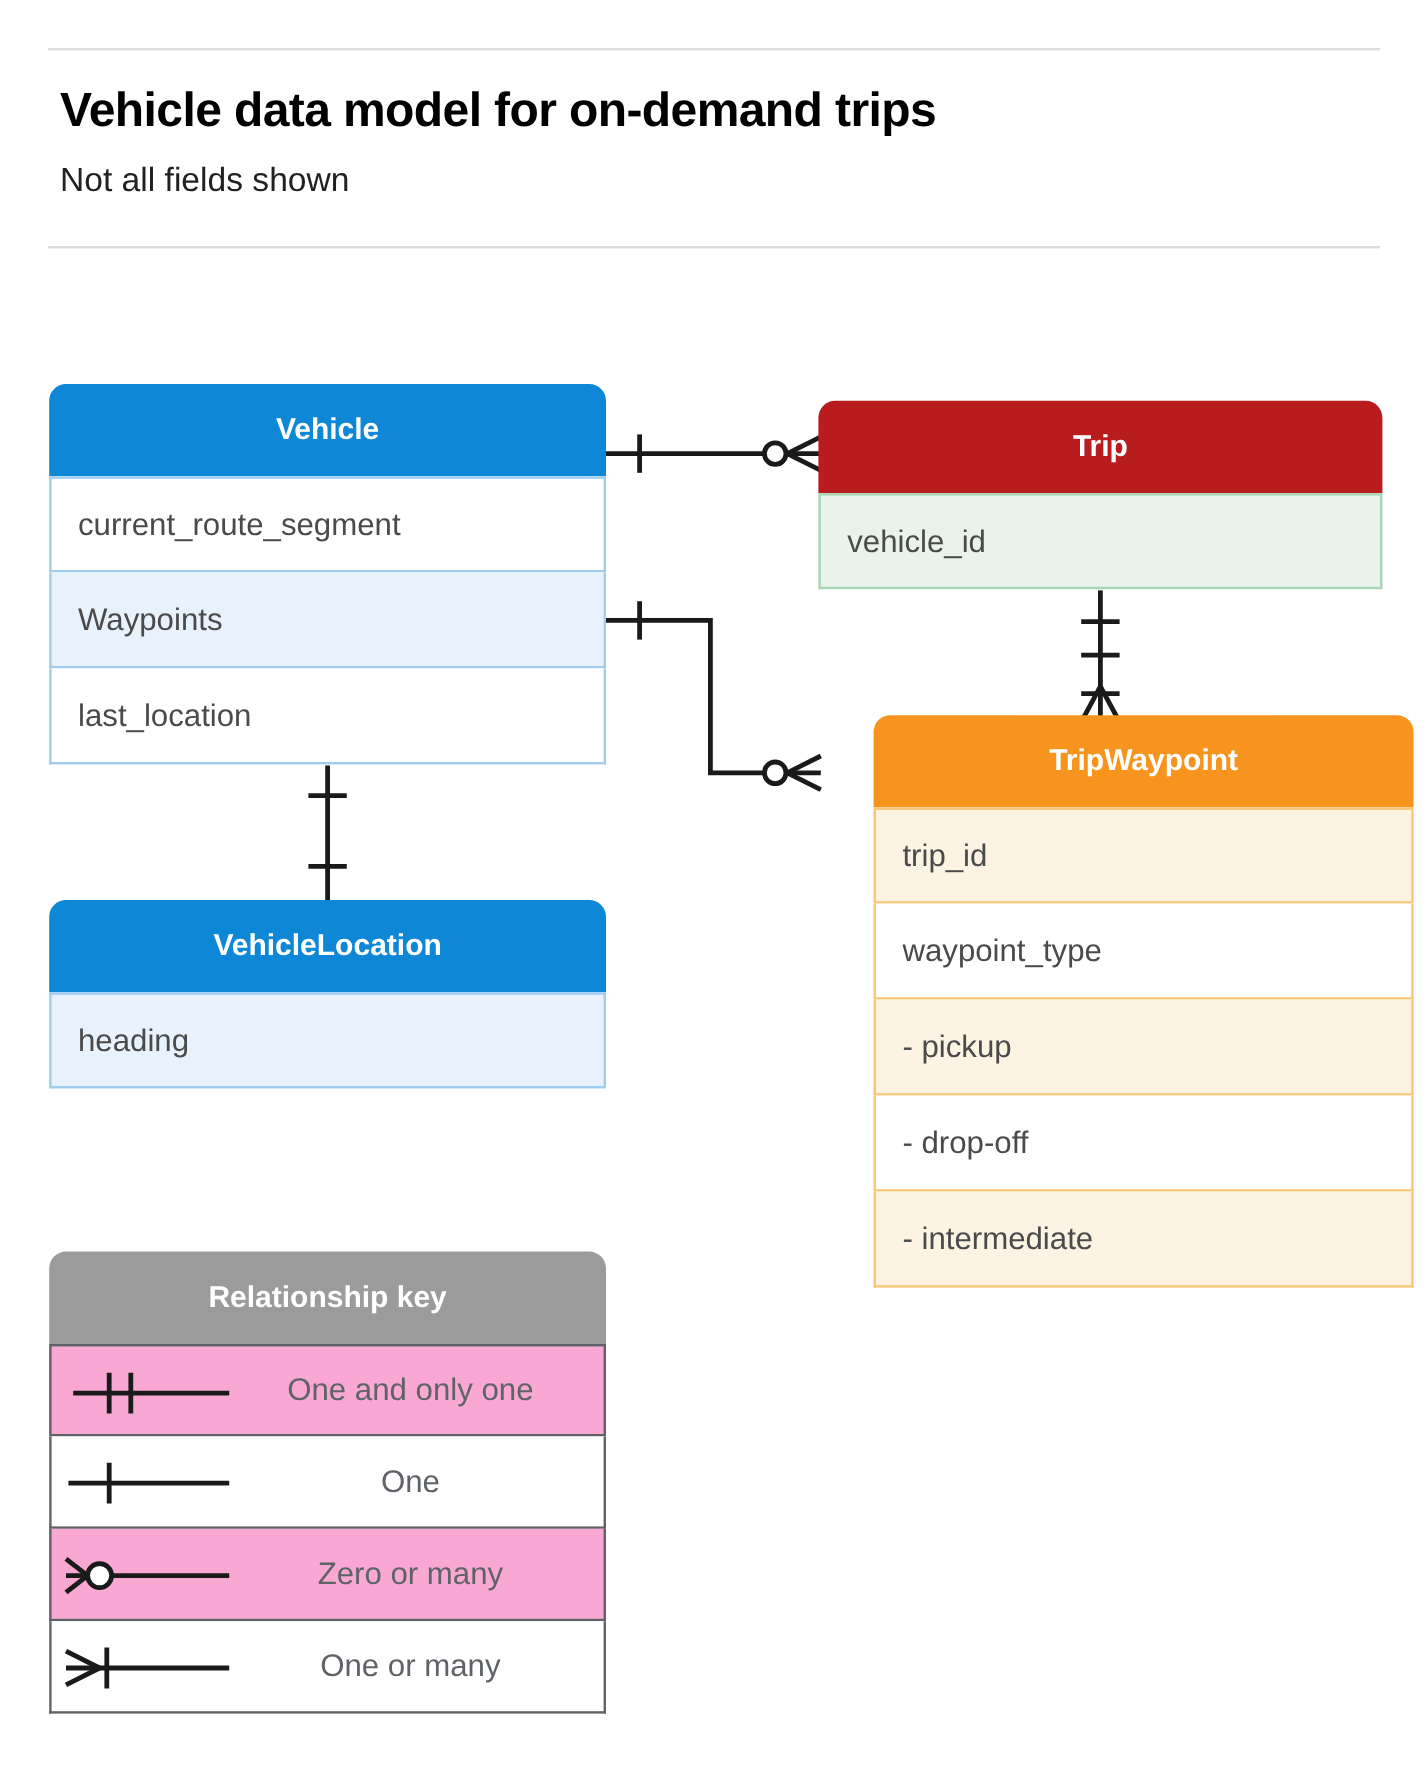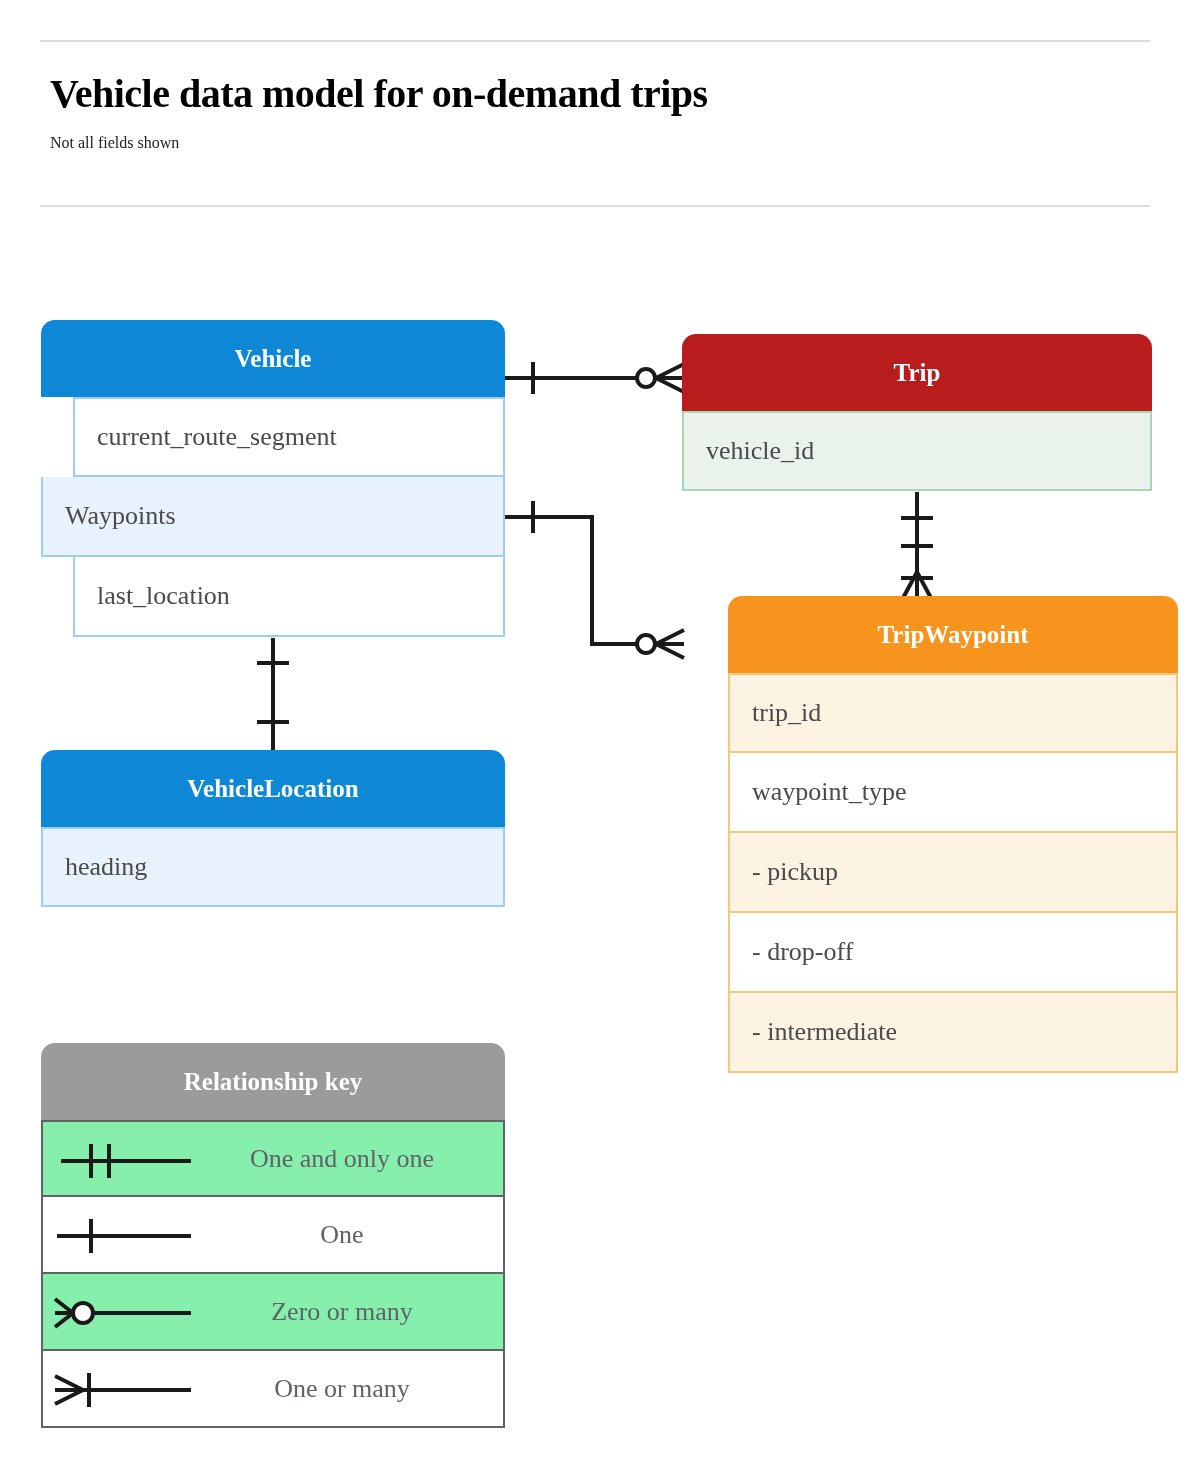--- a/index.html
+++ b/index.html
@@ -2,35 +2,35 @@
 <html><head>
 <meta charset="utf-8">
 <style>
   * { box-sizing: border-box; margin: 0; padding: 0; }
   html, body {
     width: 1190px; height: 1480px;
     background: #ffffff;
     font-family: "Liberation Sans", sans-serif;
     overflow: hidden;
   }
-  #page { position: relative; width: 1026px; height: 1480px; font-family: Liberation Serif, serif; }
+  #page { position: relative; width: 1026px; height: 1480px; }
 
   
   .rule { position: absolute; left: 40px; width: 1110px; height: 2px; background: #dadce0; }
   .rule-top { top: 40px; }
   .rule-bottom { top: 205px; }
 
   .doc-title {
     position: absolute; left: 50px; top: 70px;
     font-size: 40px; font-weight: 700; color: #000000;
     letter-spacing: -0.5px; white-space: nowrap;
   }
   .doc-subtitle {
     position: absolute; left: 50px; top: 134px;
-    font-size: 16px; font-weight: 400; color: #202124;
+    font-size: 28px; font-weight: 400; color: #202124;
     white-space: nowrap;
   }
 
   
   .entity { position: absolute; }
   .entity-header {
     height: 77px; display: flex; align-items: center; justify-content: center;
     border-radius: 14px 14px 0 0;
     color: #ffffff; font-size: 25px; font-weight: 700;
   }
@@ -39,36 +39,36 @@
     padding-left: 22px;
     font-size: 26px; color: #4a4a4a;
     border-left: 2px solid; border-right: 2px solid; border-bottom: 2px solid;
   }
   .entity-row.first { border-top: 2px solid; }
 
   
   .theme-blue .entity-header { background: #0e87d6; }
   .theme-blue .entity-row { border-color: #9fcdf2; }
   .theme-blue .row-shade { background: #e8f2fd; }
-  .theme-blue .row-plain { background: #ffffff; margin-left: 32px; }
+  .theme-blue .row-plain { background: #ffffff; }
 
   
   .theme-green .entity-header { background: #b91c1c; }
   .theme-green .entity-row { border-color: #a8d5b4; }
   .theme-green .row-shade { background: #e9f3ec; }
 
   
   .theme-orange .entity-header { background: #f7941e; }
   .theme-orange .entity-row { border-color: #f7c87a; }
   .theme-orange .row-shade { background: #fdf3e2; }
   .theme-orange .row-plain { background: #ffffff; }
 
   
   .theme-grey .entity-header { background: #9b9b9b; }
-  .theme-grey .row-shade { background: #86efac; }
+  .theme-grey .row-shade { background: #f9a8d4; }
   .theme-grey .row-plain { background: #ffffff; }
 
   
   .legend-row {
     height: 77px; display: flex; align-items: center;
     padding: 0; font-size: 26px; color: #5f6368;
     border-left: 2px solid; border-right: 2px solid; border-bottom: 2px solid;
   }
   .legend-row.first { border-top: 2px solid; }
   .legend-sym { width: 150px; height: 100%; flex: 0 0 150px; }

